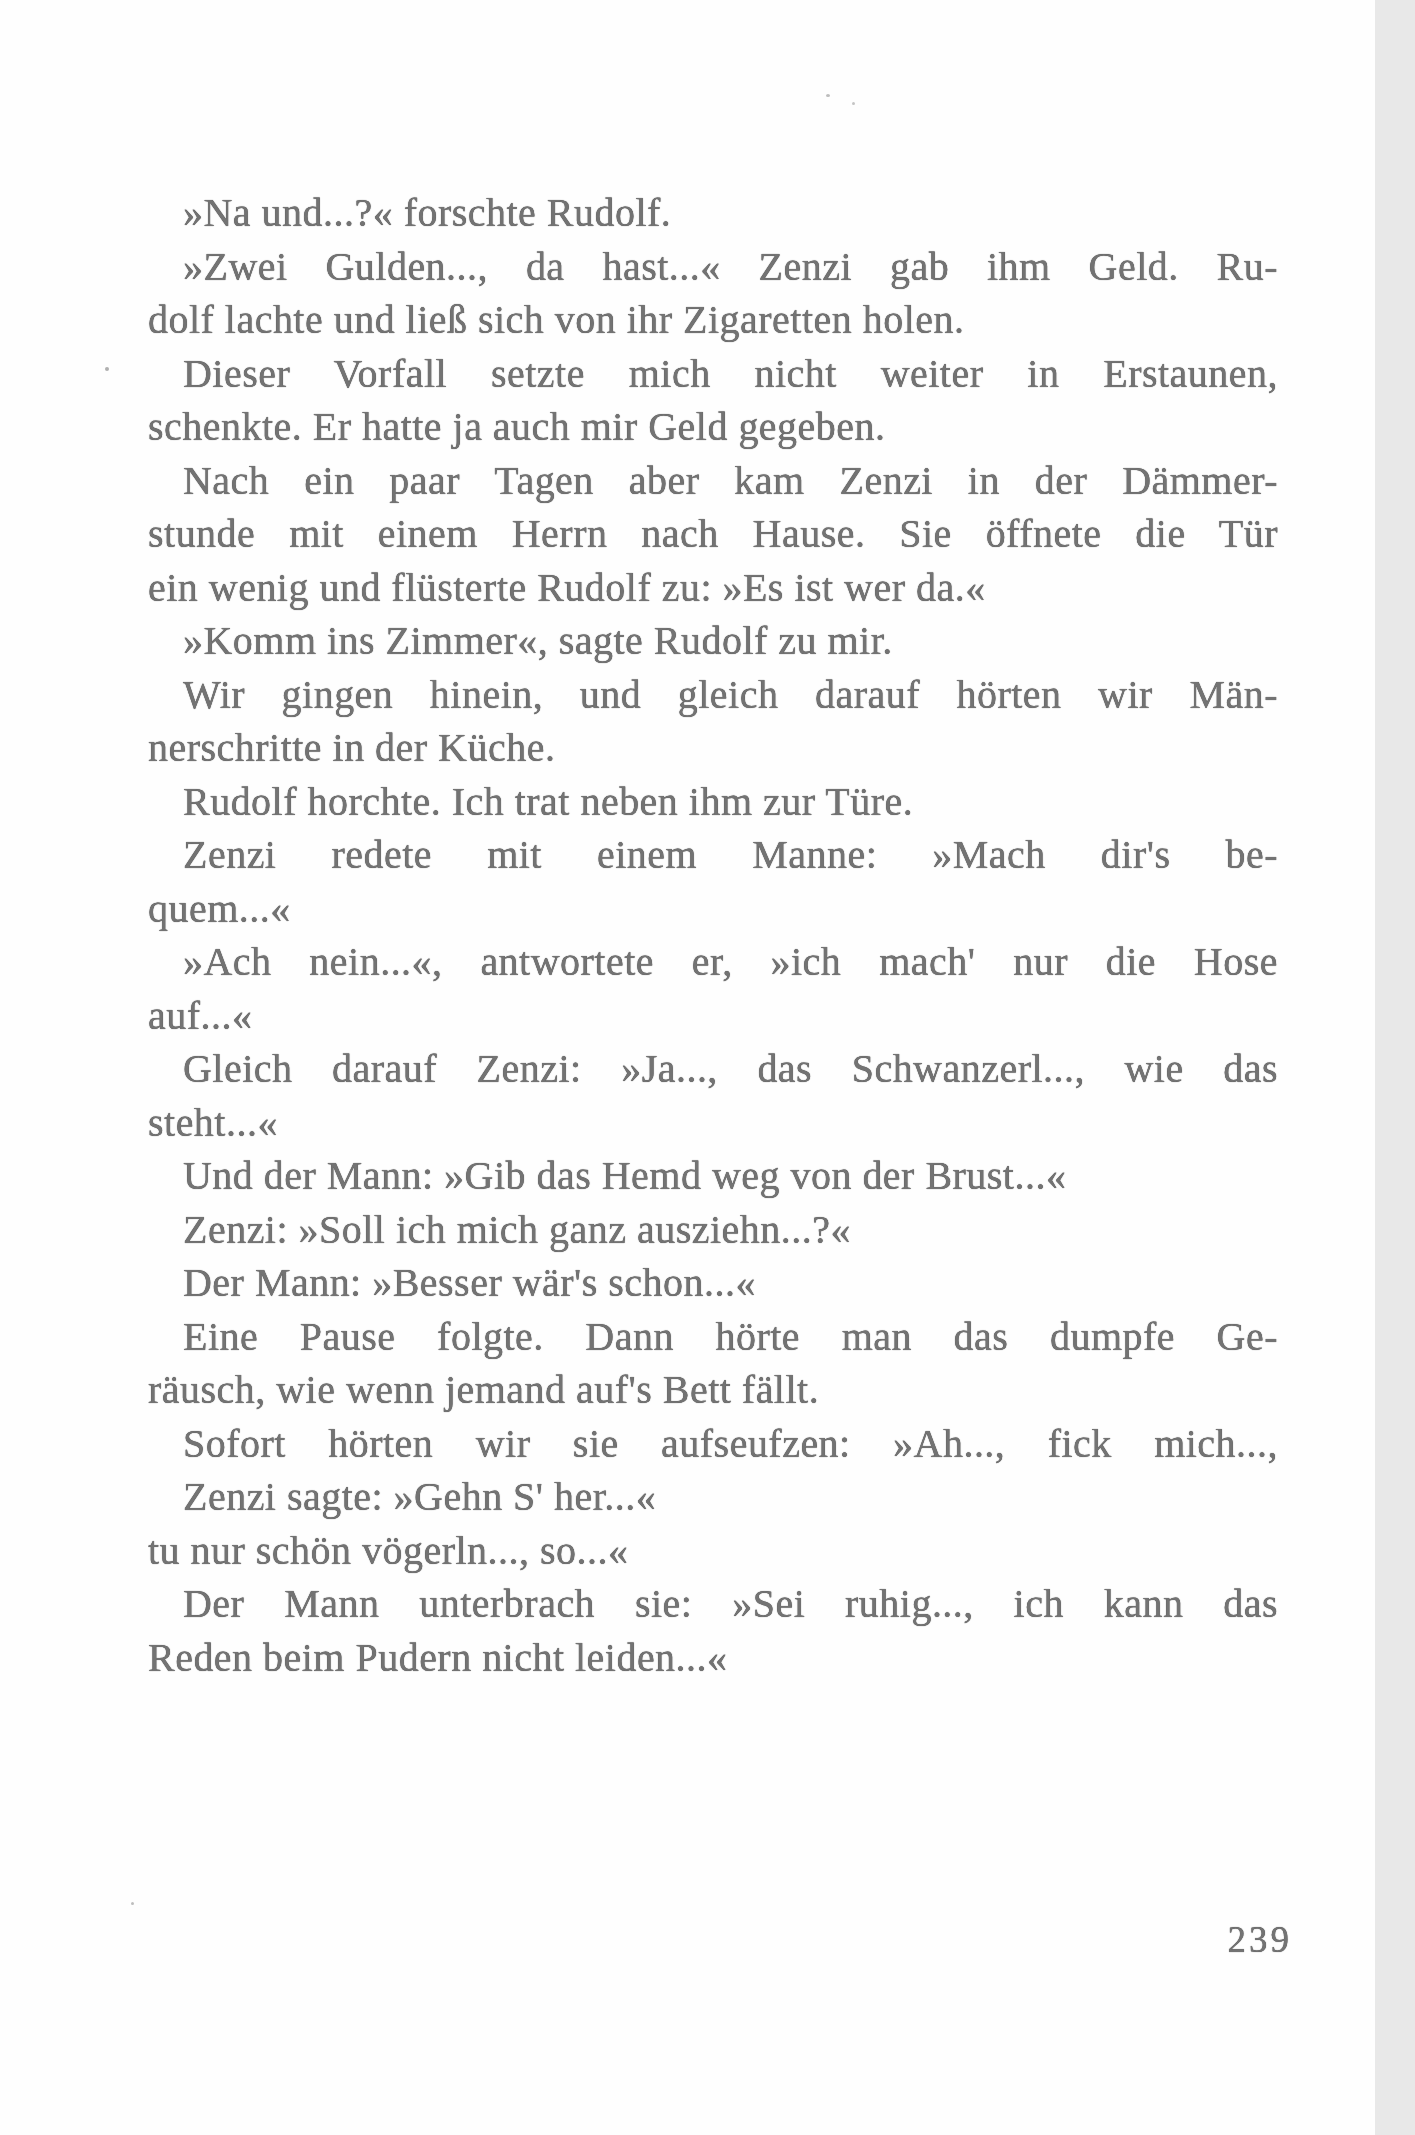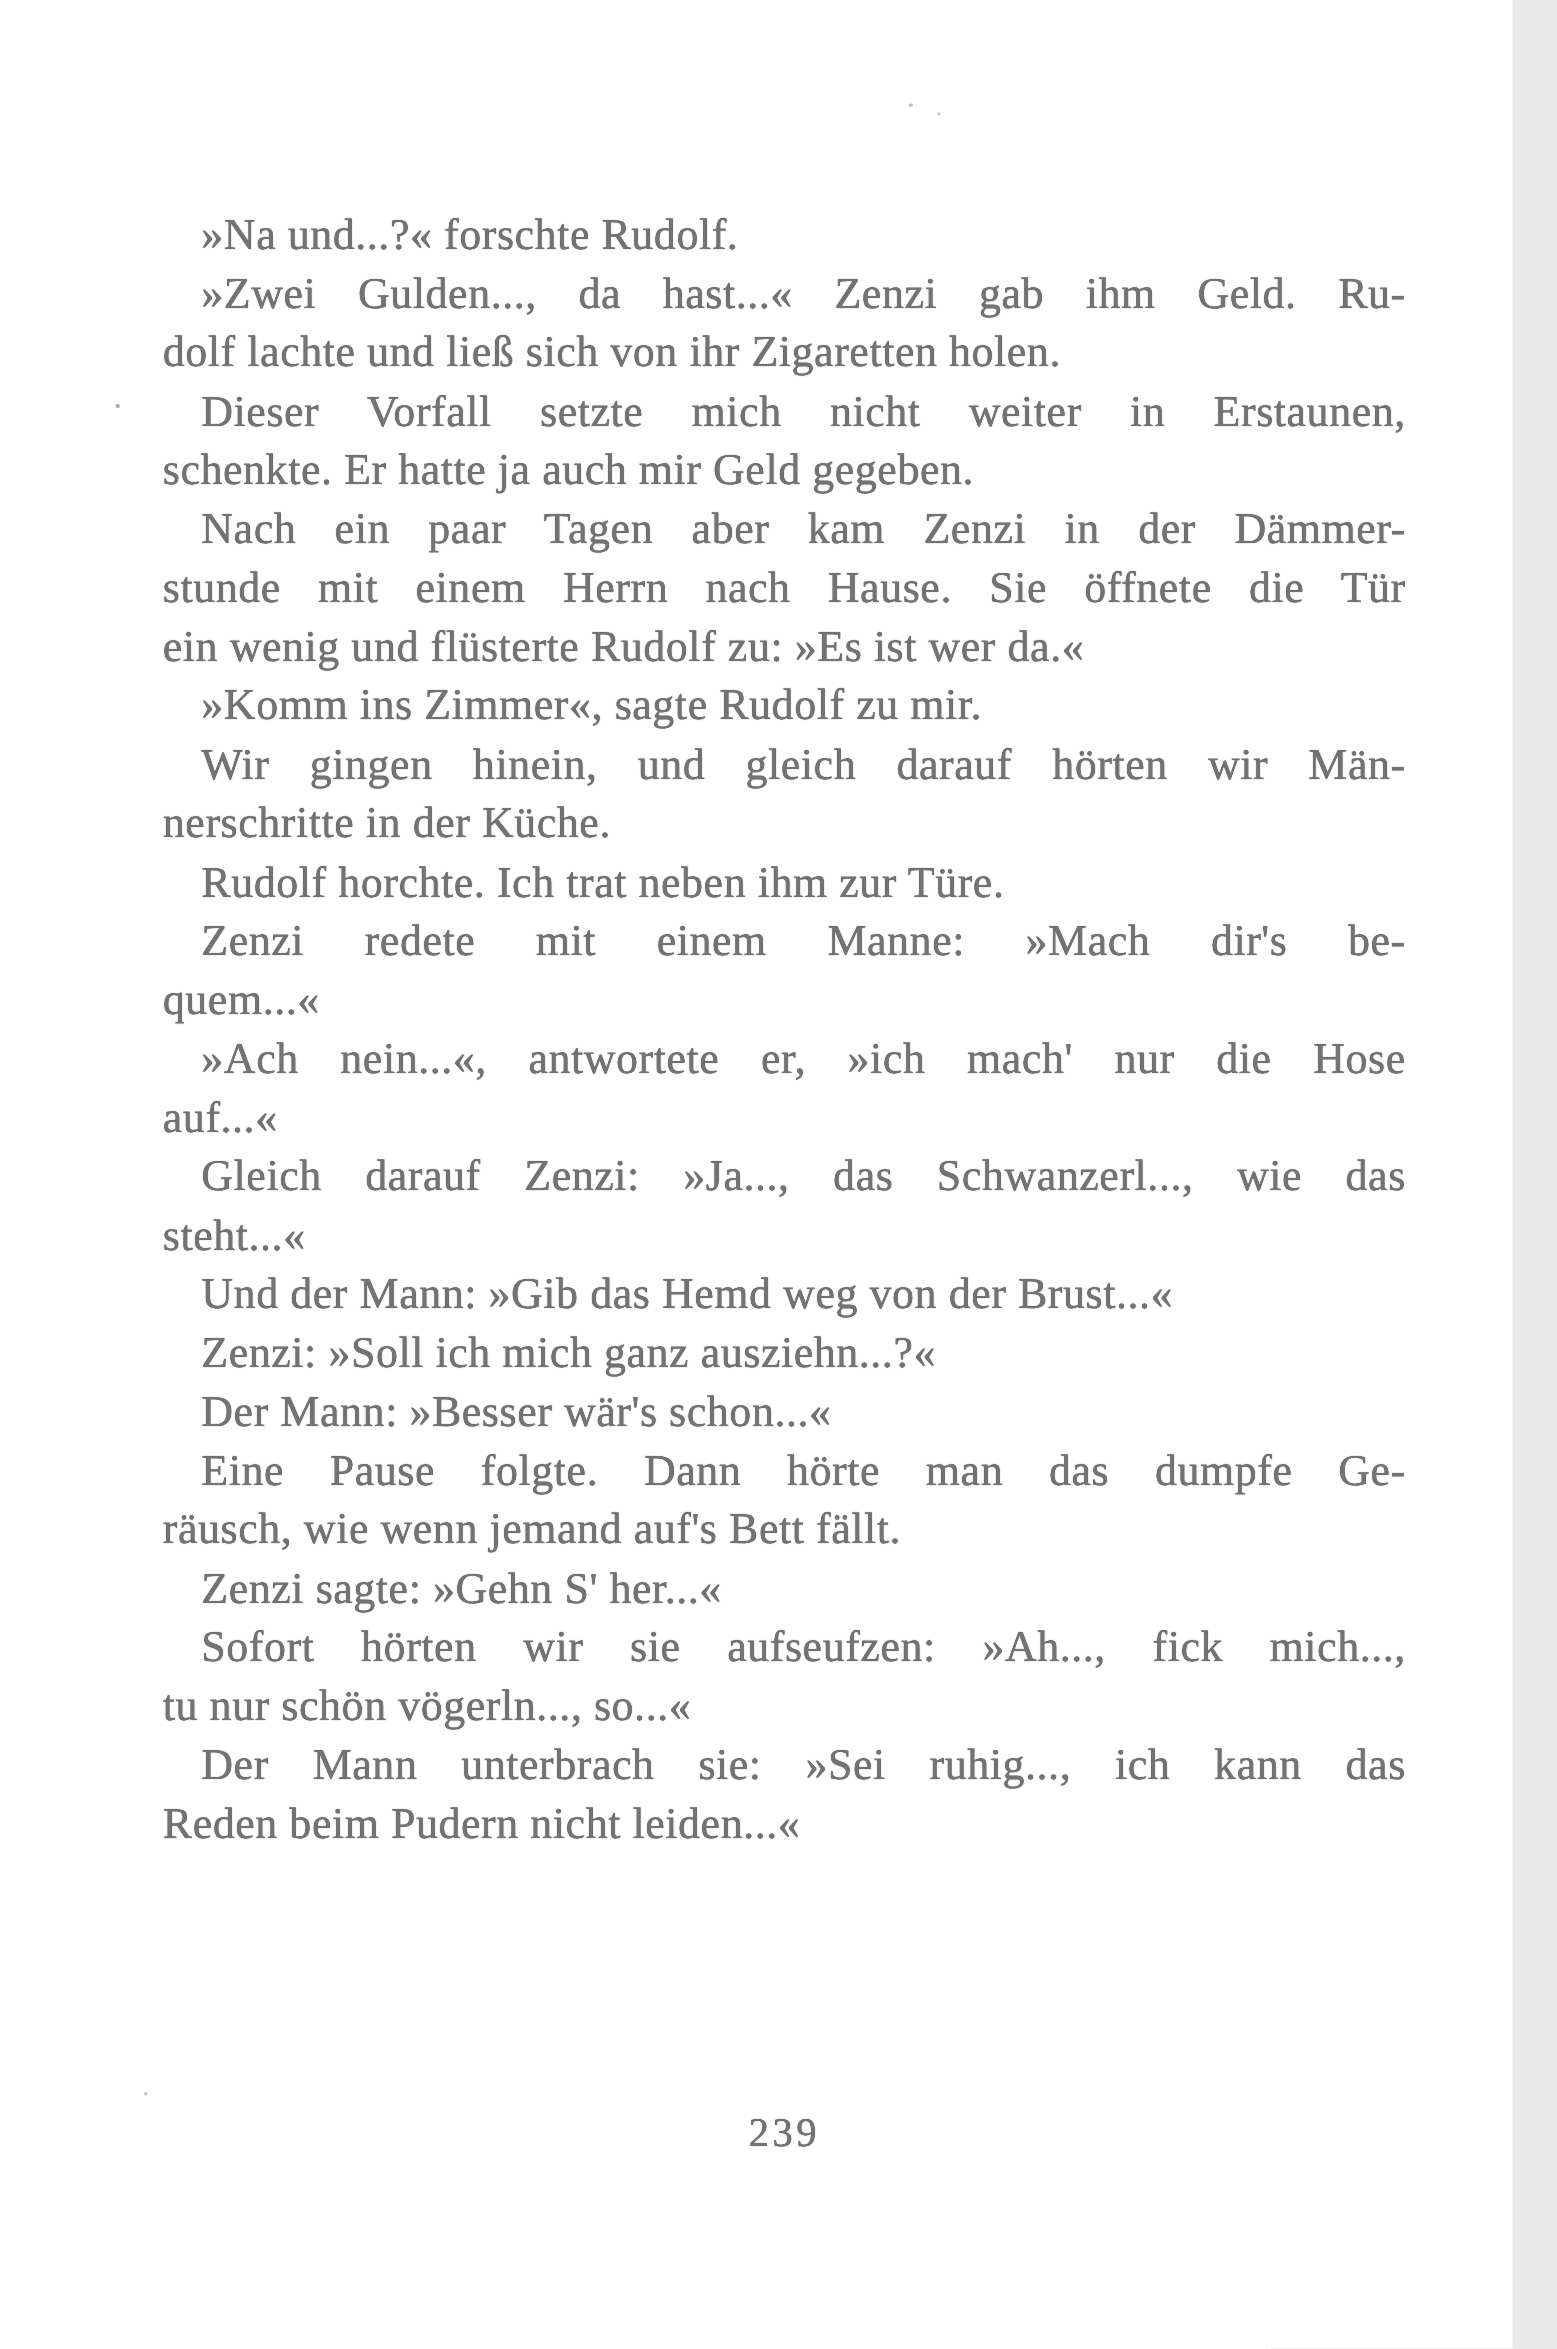--- a/index.html
+++ b/index.html
@@ -31,23 +31,23 @@
     overflow: hidden;
     text-align: justify;
     text-align-last: left;
     white-space: normal;
   }
   .line.i { text-indent: 35px; }
   .line.j { text-align-last: justify; }
   .folio {
     position: absolute;
     top: 1918px;
-    left: 148px;
+    left: 162px;
     width: 1130px;
-    text-align: center;
+    text-align: right;
     font-size: 37px;
     letter-spacing: 3px;
     text-shadow: 0 0 0.8px rgba(0,0,0,0.85);
     font-family: Liberation Serif, serif;
   }
   .speck {
     position: absolute;
     background: #6f6f6f;
     border-radius: 50%;
   }
@@ -82,21 +82,21 @@
       <div class="line">quem...«</div>
       <div class="line i j">»Ach nein...«, antwortete er, »ich mach' nur die Hose</div>
       <div class="line">auf...«</div>
       <div class="line i j">Gleich darauf Zenzi: »Ja..., das Schwanzerl..., wie das</div>
       <div class="line">steht...«</div>
       <div class="line i">Und der Mann: »Gib das Hemd weg von der Brust...«</div>
       <div class="line i">Zenzi: »Soll ich mich ganz ausziehn...?«</div>
       <div class="line i">Der Mann: »Besser wär's schon...«</div>
       <div class="line i j">Eine Pause folgte. Dann hörte man das dumpfe Ge-</div>
       <div class="line">räusch, wie wenn jemand auf's Bett fällt.</div>
+      <div class="line i j">Sofort hörten wir sie aufseufzen: »Ah..., fick mich...,</div>
       <div class="line i">Zenzi sagte: »Gehn S' her...«</div>
-      <div class="line i j">Sofort hörten wir sie aufseufzen: »Ah..., fick mich...,</div>
       <div class="line">tu nur schön vögerln..., so...«</div>
       <div class="line i j">Der Mann unterbrach sie: »Sei ruhig..., ich kann das</div>
       <div class="line">Reden beim Pudern nicht leiden...«</div>
     </div>
 
   <div class="folio">239</div>
 </div>
 
 </body></html>

